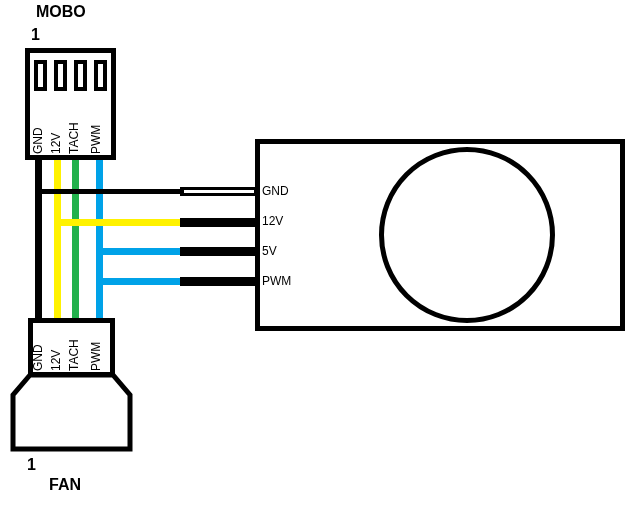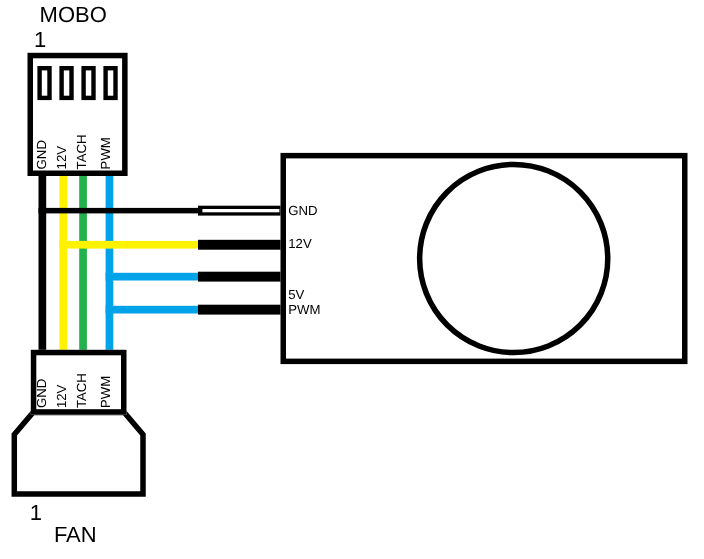--- a/index.html
+++ b/index.html
@@ -10,23 +10,24 @@
   }
   #stage {
     position: relative;
     width: 640px;
     height: 508px;
     background: #ffffff;
     overflow: hidden;
   }
   .title-text {
     position: absolute;
-    font-size: 20px;
+    font-size: 16px;
     color: #000000;
     white-space: nowrap;
+    font-weight: bold;
   }
   .box {
     position: absolute;
     border: 5px solid #000000;
     background: #ffffff;
     box-sizing: border-box;
   }
   .pin-slot {
     position: absolute;
     width: 13px;
@@ -118,16 +119,16 @@
   <div class="box" style="left:28px; top:318px; width:87px; height:59px;"></div>
   <div class="vlabel" style="left:32px; top:371px;">GND</div>
   <div class="vlabel" style="left:50px; top:371px;">12V</div>
   <div class="vlabel" style="left:68px; top:371px;">TACH</div>
   <div class="vlabel" style="left:90px; top:371px;">PWM</div>
 
   <div class="box" style="left:255px; top:139px; width:370px; height:192px;"></div>
   <div class="fan-circle" style="left:379px; top:147px;"></div>
   <div class="hlabel" style="left:262px; top:185px;">GND</div>
   <div class="hlabel" style="left:262px; top:215px;">12V</div>
-  <div class="hlabel" style="left:262px; top:245px;margin-top:17px;">5V</div>
+  <div class="hlabel" style="left:262px; top:245px;">5V</div>
   <div class="hlabel" style="left:262px; top:275px;">PWM</div>
 
 </div>
 
 </body></html>

